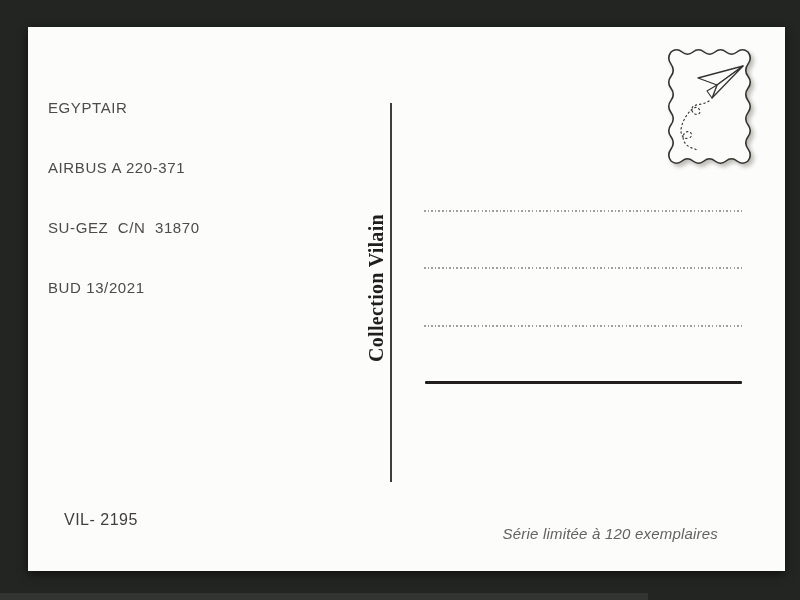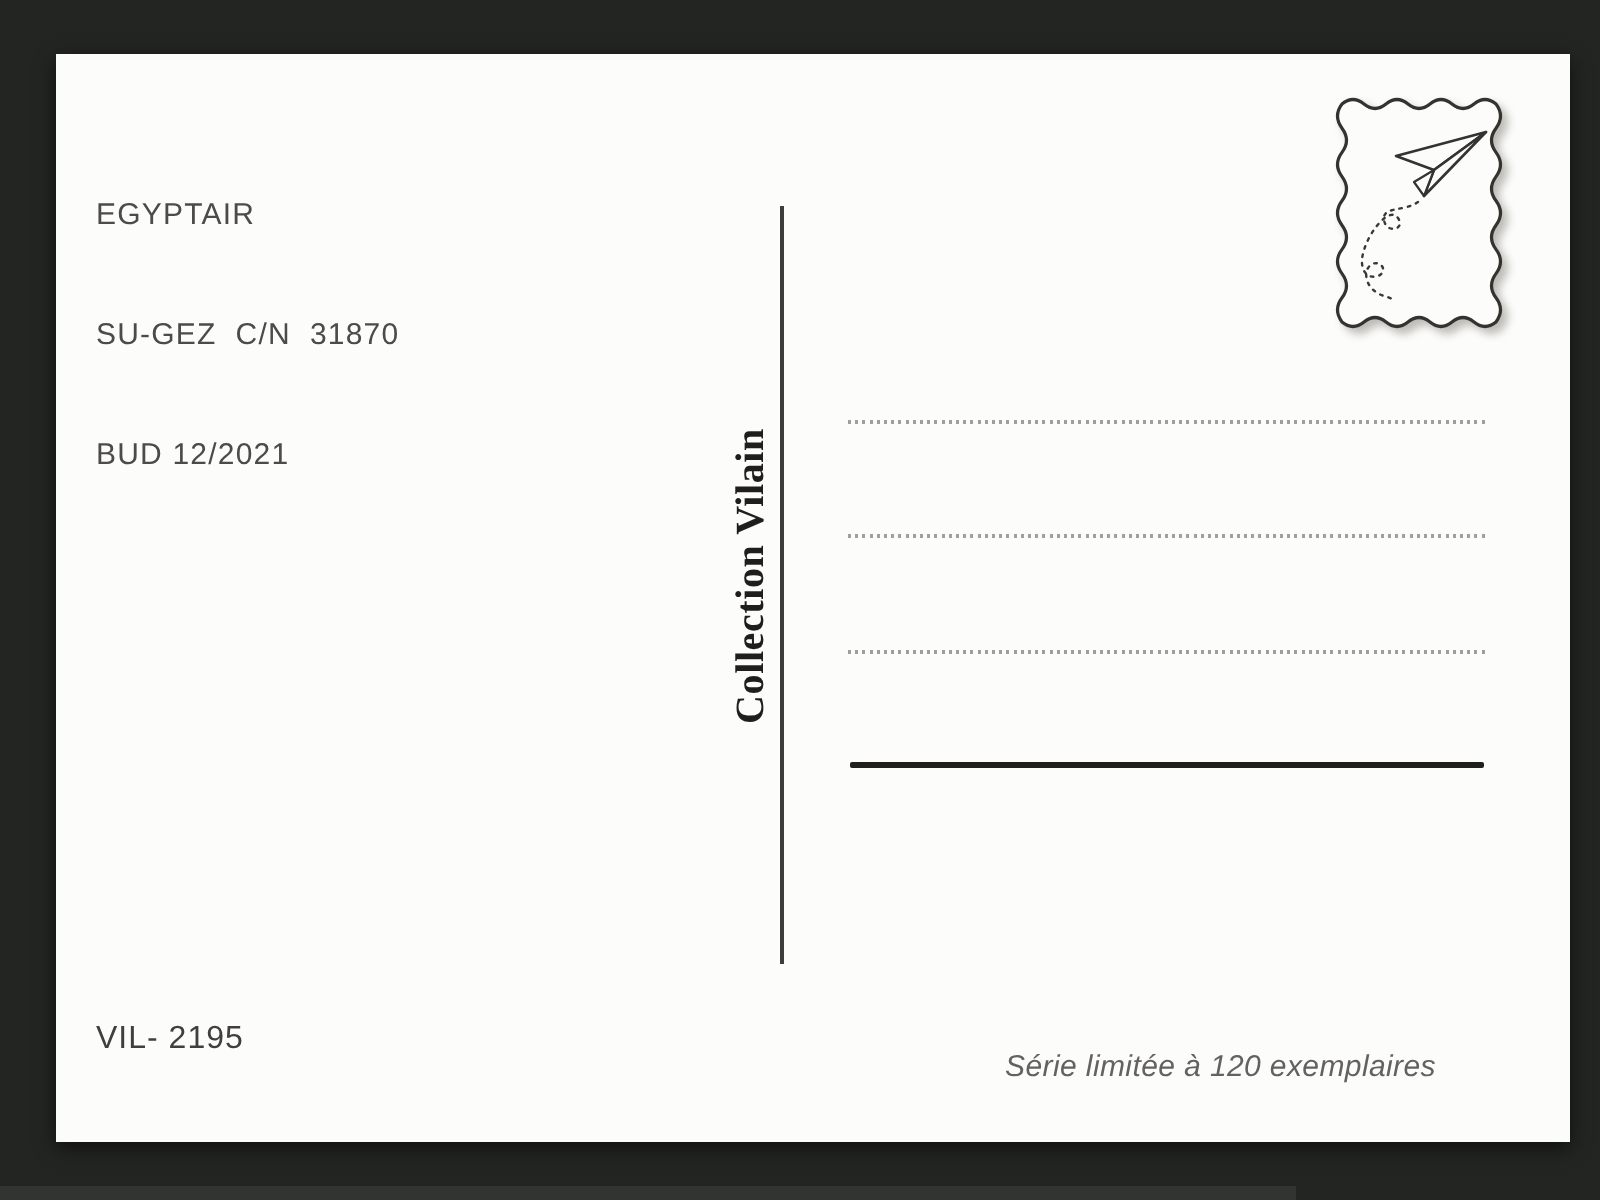--- a/index.html
+++ b/index.html
@@ -97,21 +97,21 @@
     left: 397px;
     top: 354px;
     width: 317px;
     height: 3px;
     background: #201f1d;
     border-radius: 1px;
   }
   
   .catalog-number {
     position: absolute;
-    left: 20px;
+    left: 36px;
     top: 484px;
     font-size: 16px;
     letter-spacing: 0.5px;
     color: #403f3d;
   }
   .edition-note {
     position: absolute;
     right: 67px;
     top: 498px;
     font-size: 15px;
@@ -121,22 +121,23 @@
   }
 </style>
 </head>
 <body>
 
 <div class="stage">
   <div class="postcard">
 
     <div class="caption-block">
       <div>EGYPTAIR</div>
+      <div>AIRBUS A 220-371</div>
       <div>SU-GEZ  C/N  31870</div>
-      <div>BUD 12/2021</div>
+      <div>BUD 13/2021</div>
     </div>
 
     <div class="stamp-box">
       <svg width="93" height="127" viewBox="0 0 93 127">
 
         <path d="M8,9
           Q13.5,4.5 19,9 Q24.5,13.5 30,9 Q35.5,4.5 41,9 Q46.5,13.5 52,9 Q57.5,4.5 63,9 Q68.5,13.5 74,9 Q79.5,4.5 85,9
           Q89.5,15 85,21.1 Q80.5,27.2 85,33.2 Q89.5,39.3 85,45.3 Q80.5,51.4 85,57.4 Q89.5,63.5 85,69.6 Q80.5,75.6 85,81.7 Q89.5,87.7 85,93.8 Q80.5,99.8 85,105.9 Q89.5,111.9 85,118
           Q79.5,122.5 74,118 Q68.5,113.5 63,118 Q57.5,122.5 52,118 Q46.5,113.5 41,118 Q35.5,122.5 30,118 Q24.5,113.5 19,118 Q13.5,122.5 8,118
           Q3.5,111.9 8,105.9 Q12.5,99.8 8,93.8 Q3.5,87.7 8,81.7 Q12.5,75.6 8,69.6 Q3.5,63.5 8,57.4 Q12.5,51.4 8,45.3 Q3.5,39.3 8,33.2 Q12.5,27.2 8,21.1 Q3.5,15 8,9 Z" fill="#fcfcfa" stroke="#34332f" stroke-width="1.6" stroke-linejoin="round"></path>

